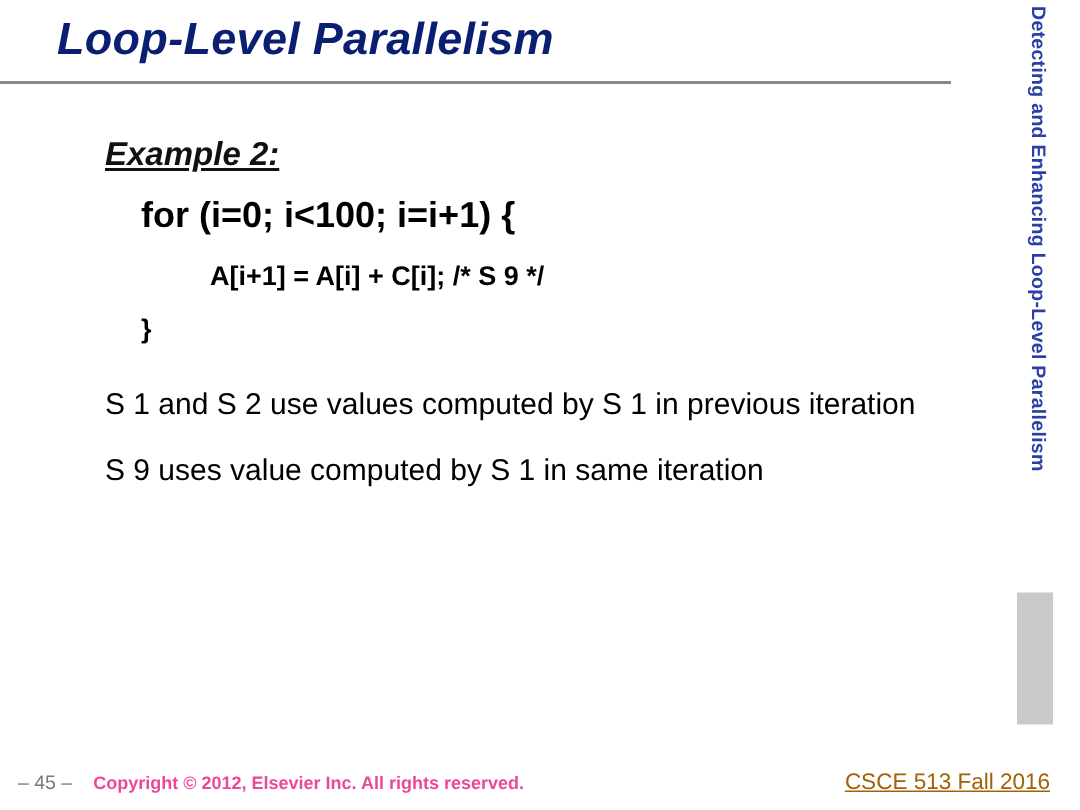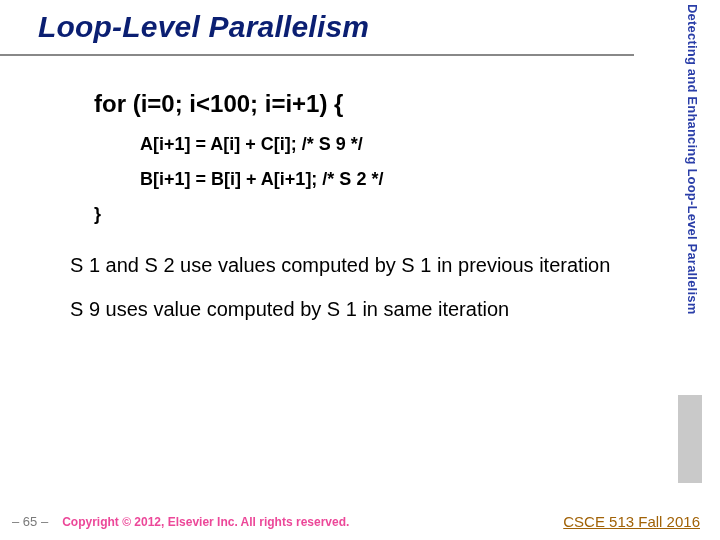--- a/index.html
+++ b/index.html
@@ -26,27 +26,27 @@
 <div class="slide">
 
   <div class="title-wrap">
     <div class="title">Loop-Level Parallelism</div>
   </div>
 
   <div class="sidebar-label">Detecting and Enhancing Loop-Level Parallelism</div>
   <div class="sidebar-box"></div>
 
   <div class="body">
+    <div class="example-h">Example 2:</div>
     <div class="code-for">for (i=0; i&lt;100; i=i+1) {</div>
     <div class="code-stmt">A[i+1] = A[i] + C[i]; /* S 9 */</div>
-    <div class="code-stmt">B[i+1] = B[i] + A[i+1]; /* S 2 */</div>
     <div class="code-brace">}</div>
     <div class="para">S 1 and S 2 use values computed by S 1 in previous iteration</div>
     <div class="para">S 9 uses value computed by S 1 in same iteration</div>
   </div>
 
   <div class="footer">
-    <span class="pagenum">– 65 –</span>
+    <span class="pagenum">– 45 –</span>
     <span class="copyright">Copyright © 2012, Elsevier Inc. All rights reserved.</span>
     <span class="course">CSCE 513 Fall 2016</span>
   </div>
 
 </div>
 
 </body></html>

